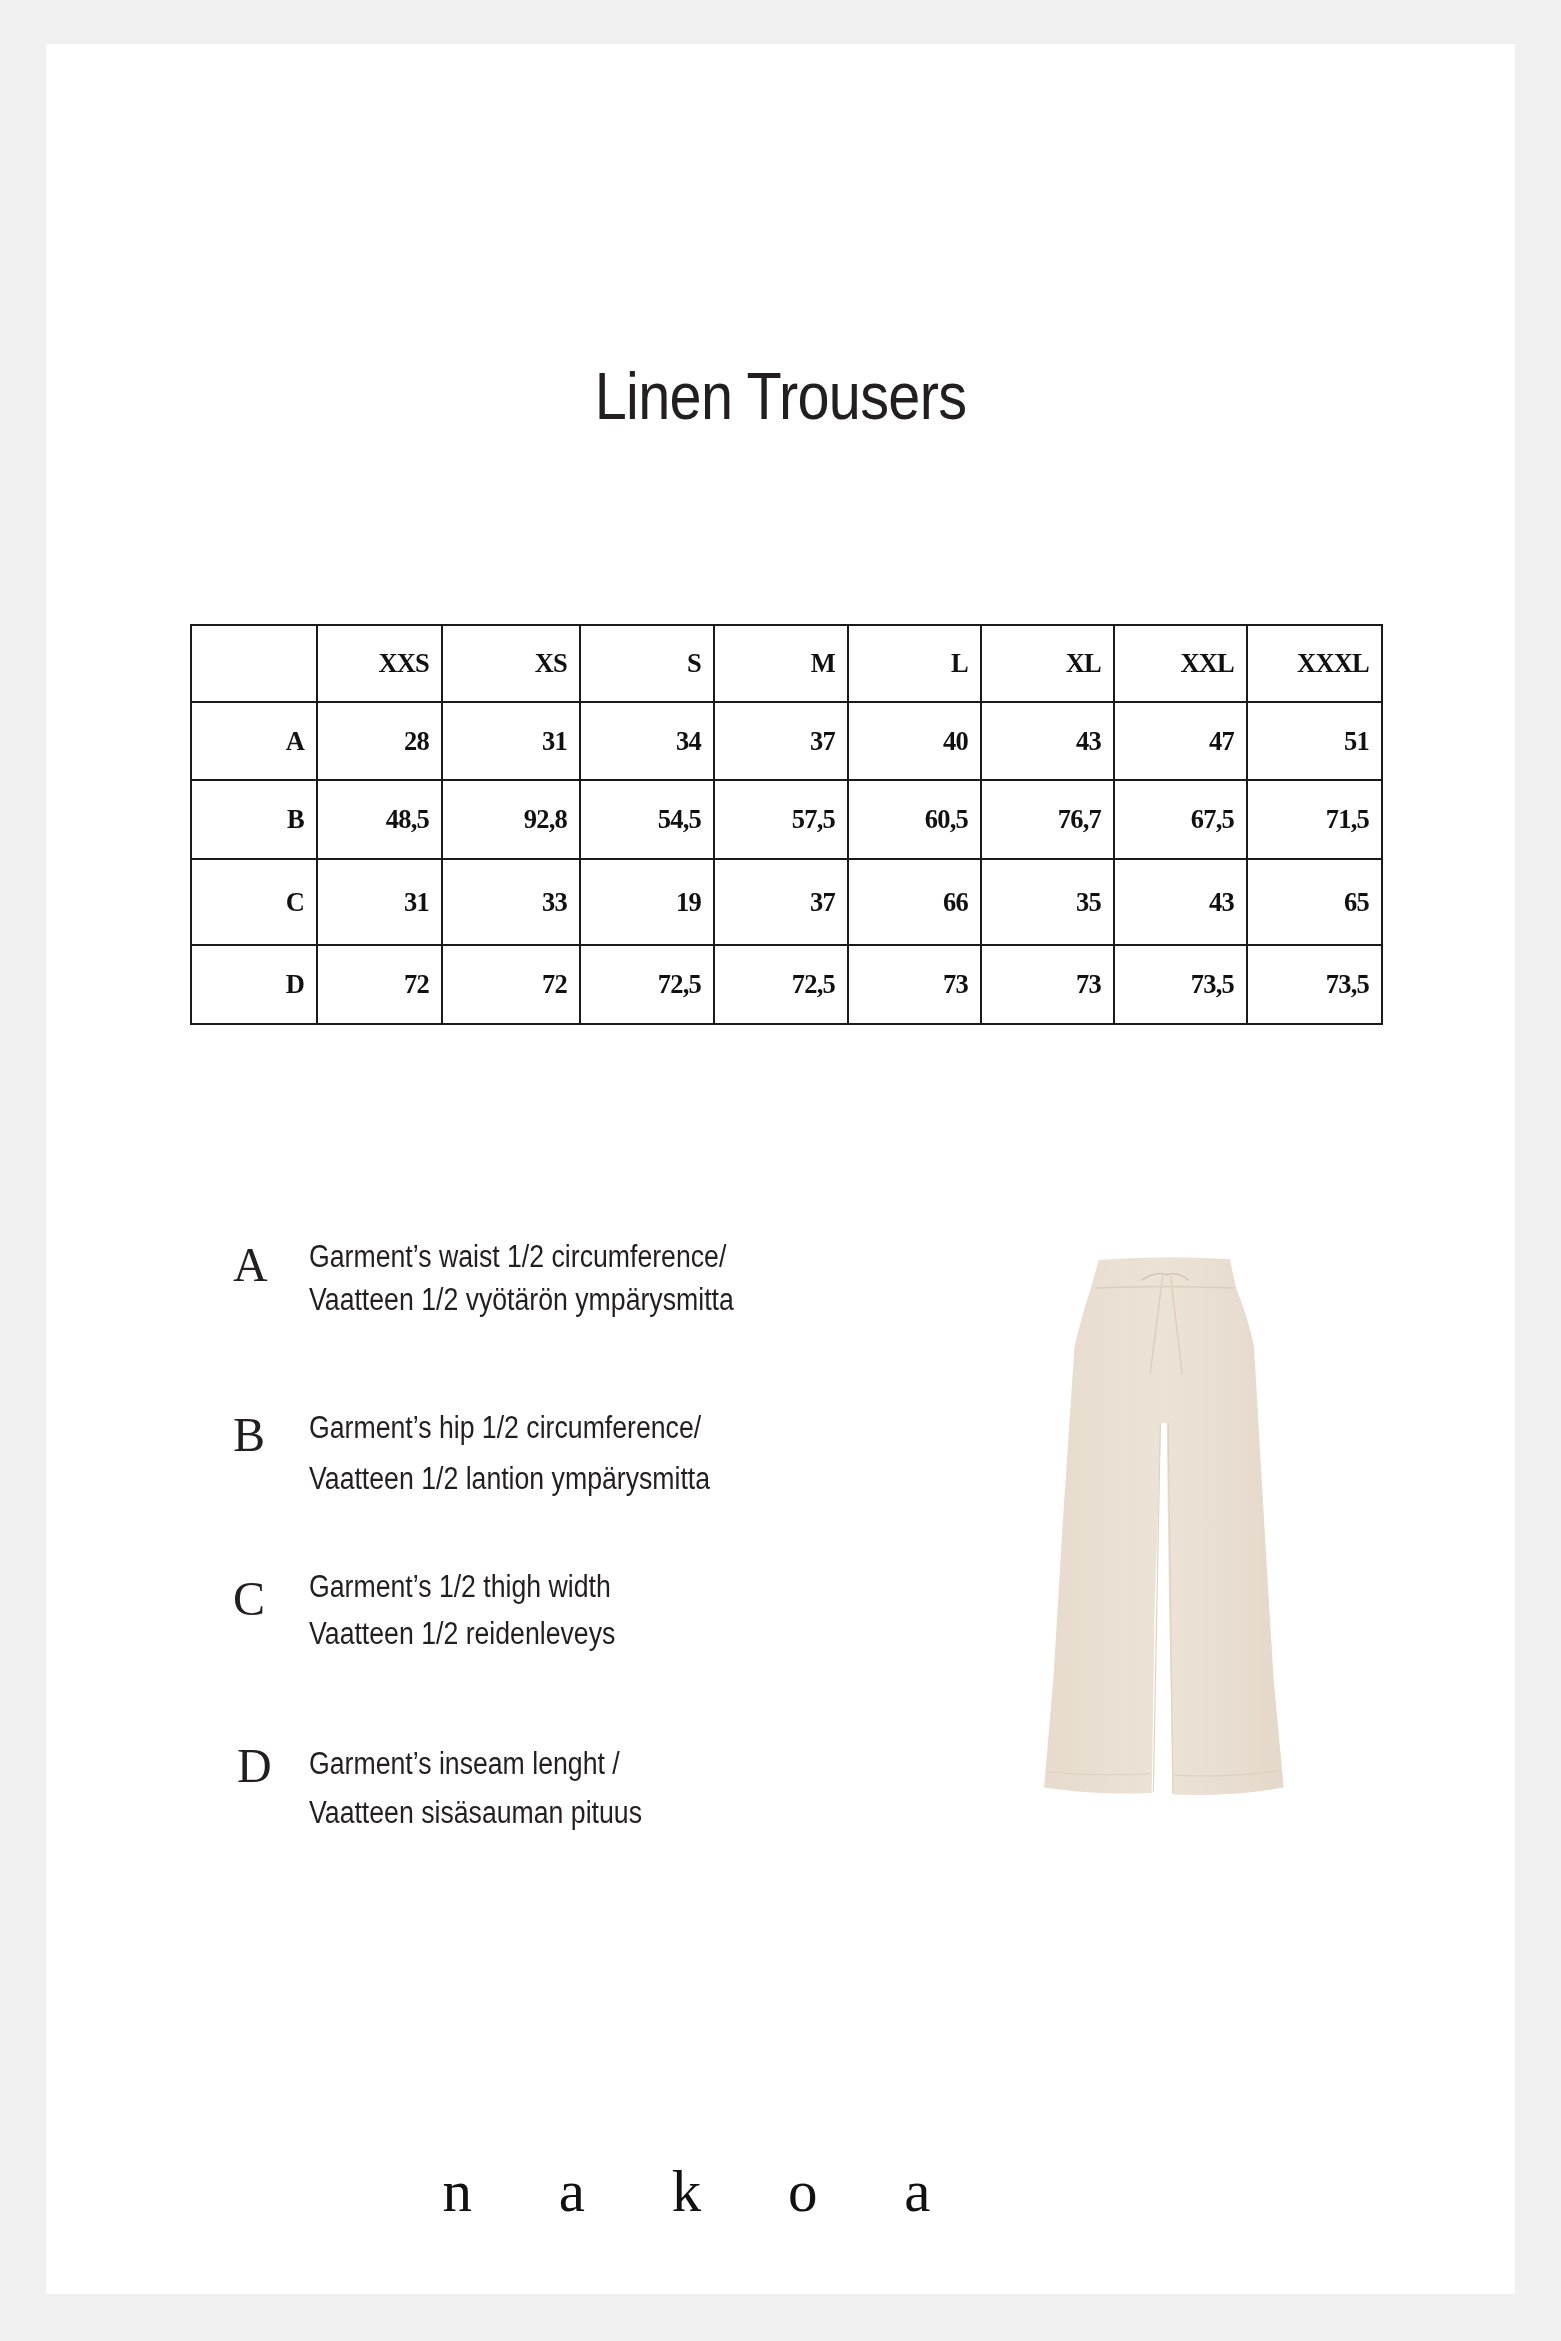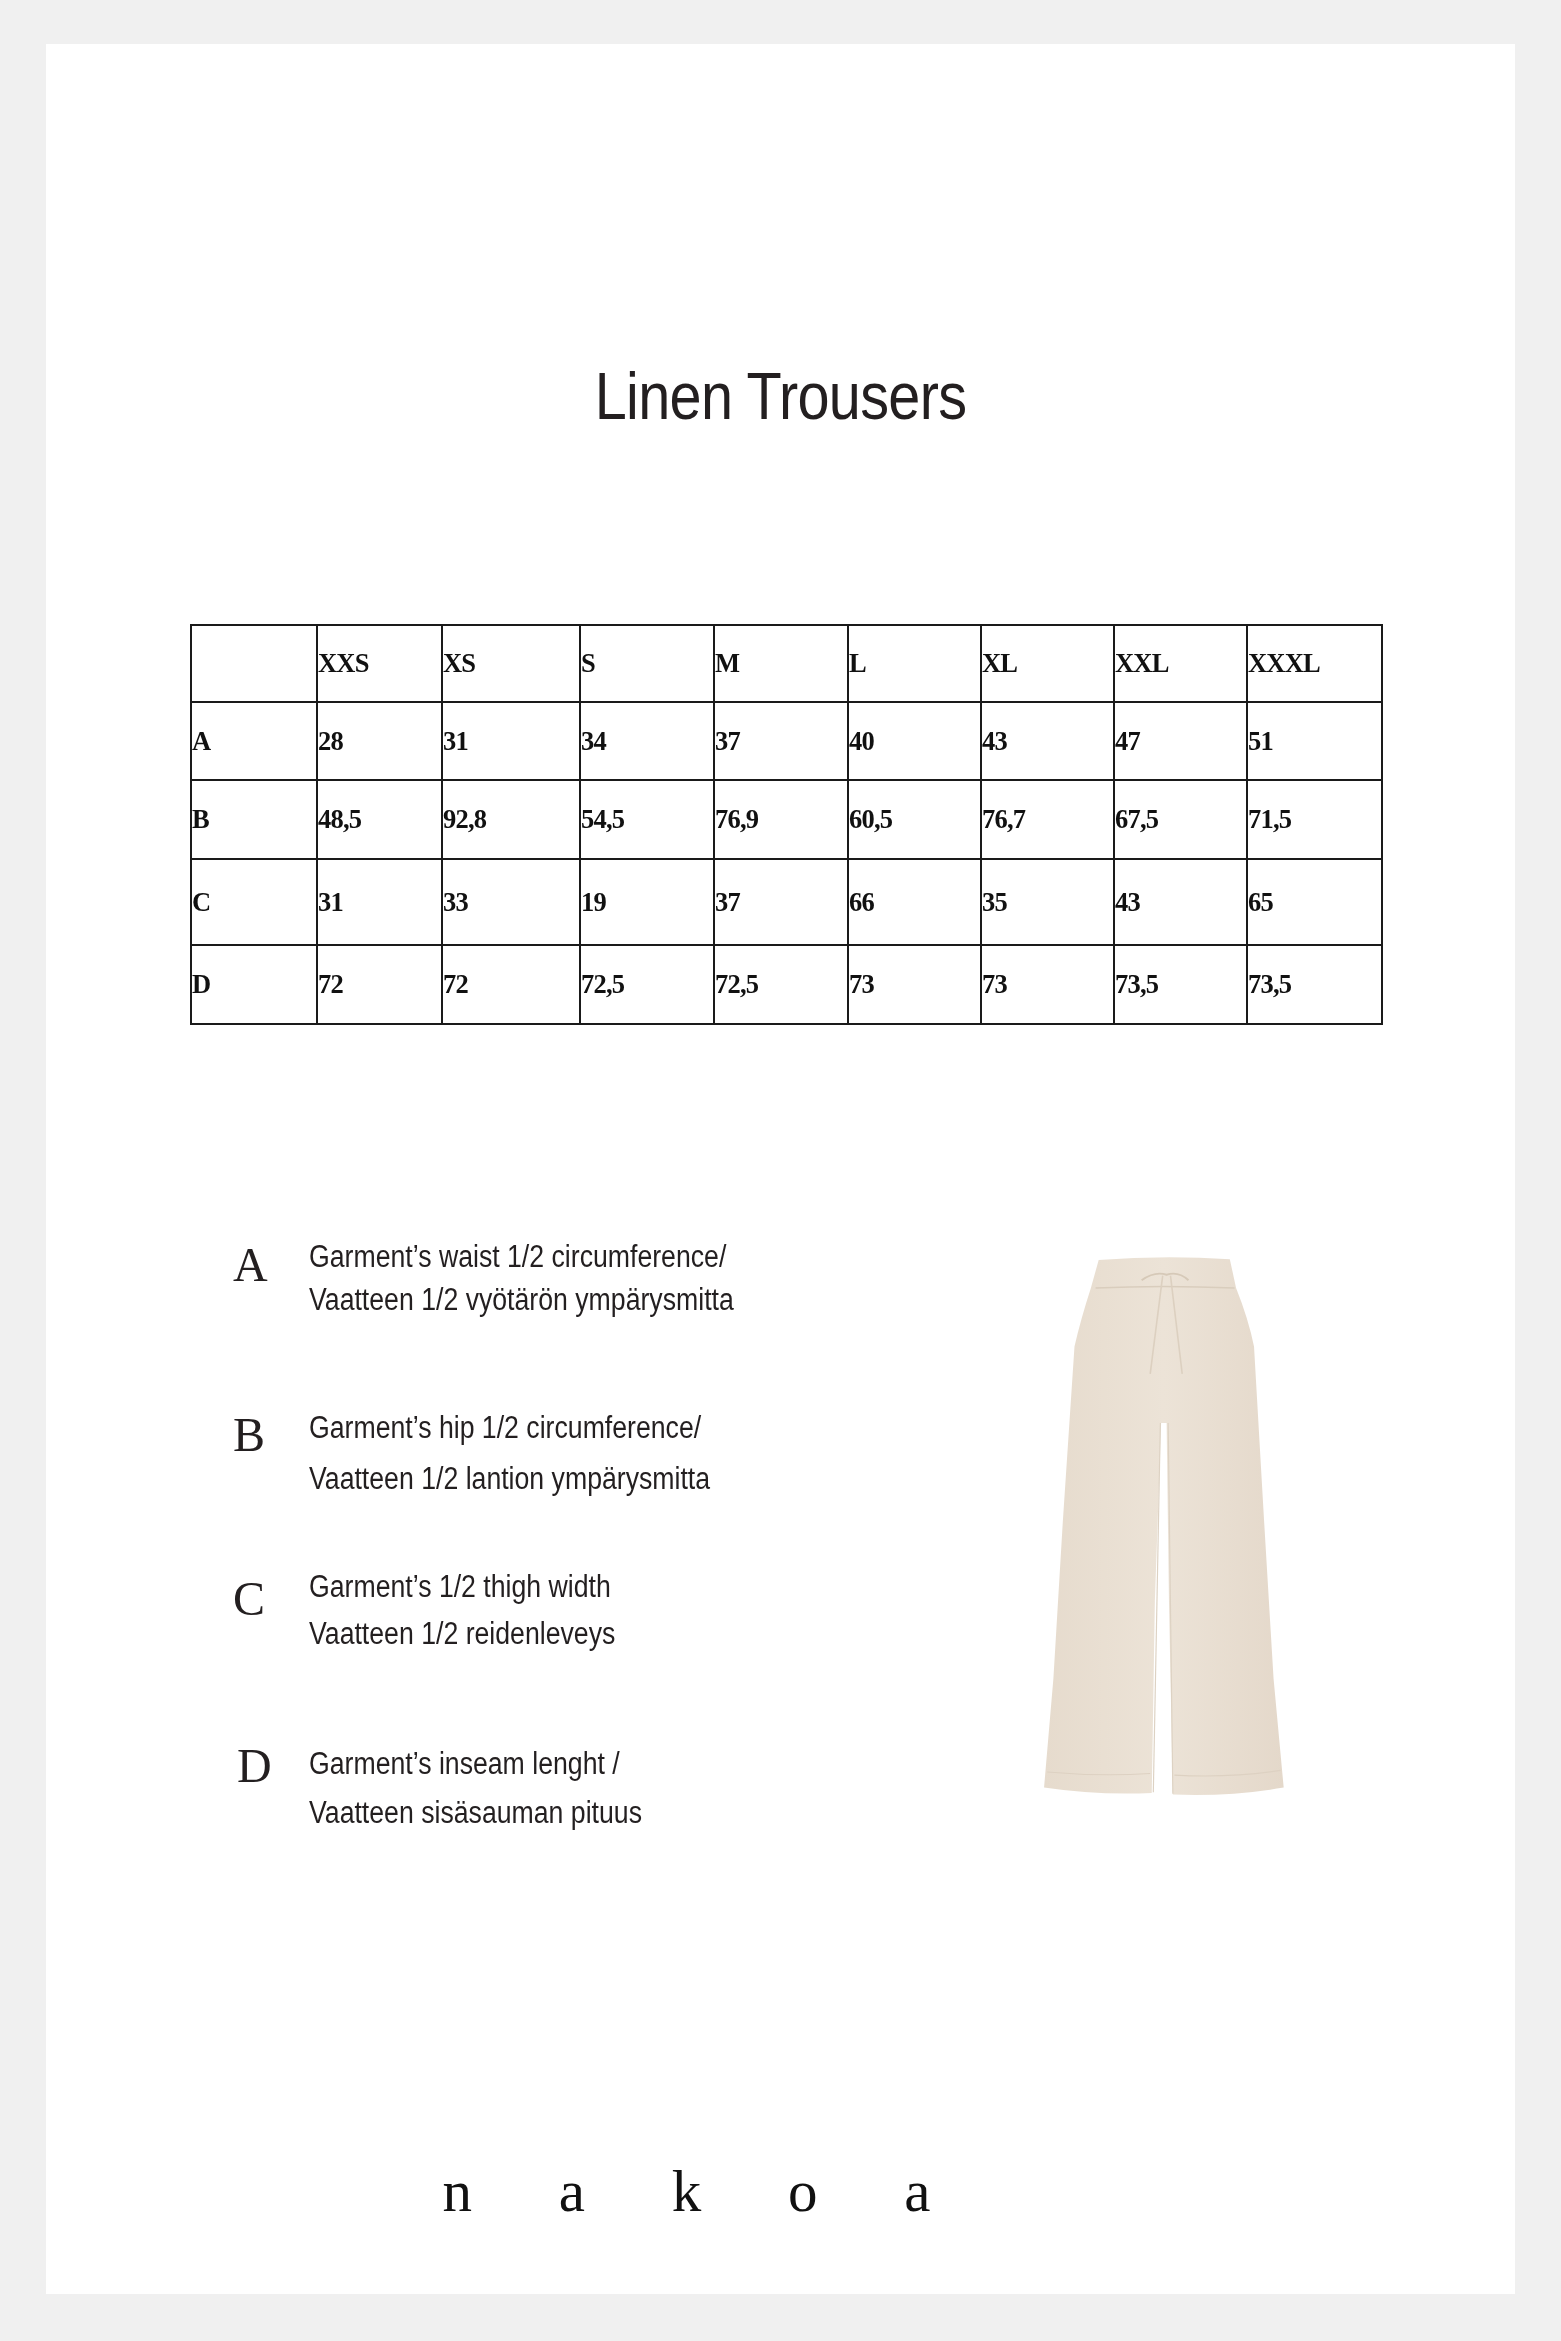--- a/index.html
+++ b/index.html
@@ -21,22 +21,22 @@
   }
   .size-table {
     position: absolute; left: 190px; top: 624px;
     border-collapse: collapse;
     border: 2.3px solid #1a1a1a;
     font-family: "Liberation Serif", serif;
     color: #111;
   }
   .size-table td, .size-table th {
     border: 2.3px solid #1a1a1a;
-    text-align: left; vertical-align: middle;
-    padding: 0;
+    text-align: right; vertical-align: middle;
+    padding: 12px;
     font-size: 26.5px;
     letter-spacing: -0.8px;
   }
   .size-table th { font-weight: bold; }
   .size-table td.rowlabel { font-weight: bold; }
   .size-table td { font-weight: bold; }
 
   .legend-letter {
     position: absolute; font-family: "Liberation Serif", serif;
     font-size: 48px; line-height: 48px; color: #231f20; font-weight: normal;
@@ -94,21 +94,21 @@
     <td>40</td>
     <td>43</td>
     <td>47</td>
     <td>51</td>
   </tr>
   <tr style="height:79px">
     <td class="rowlabel">B</td>
     <td>48,5</td>
     <td>92,8</td>
     <td>54,5</td>
-    <td>76,9</td>
+    <td>57,5</td>
     <td>60,5</td>
     <td>76,7</td>
     <td>67,5</td>
     <td>71,5</td>
   </tr>
   <tr style="height:86px">
     <td class="rowlabel">C</td>
     <td>31</td>
     <td>33</td>
     <td>19</td>

